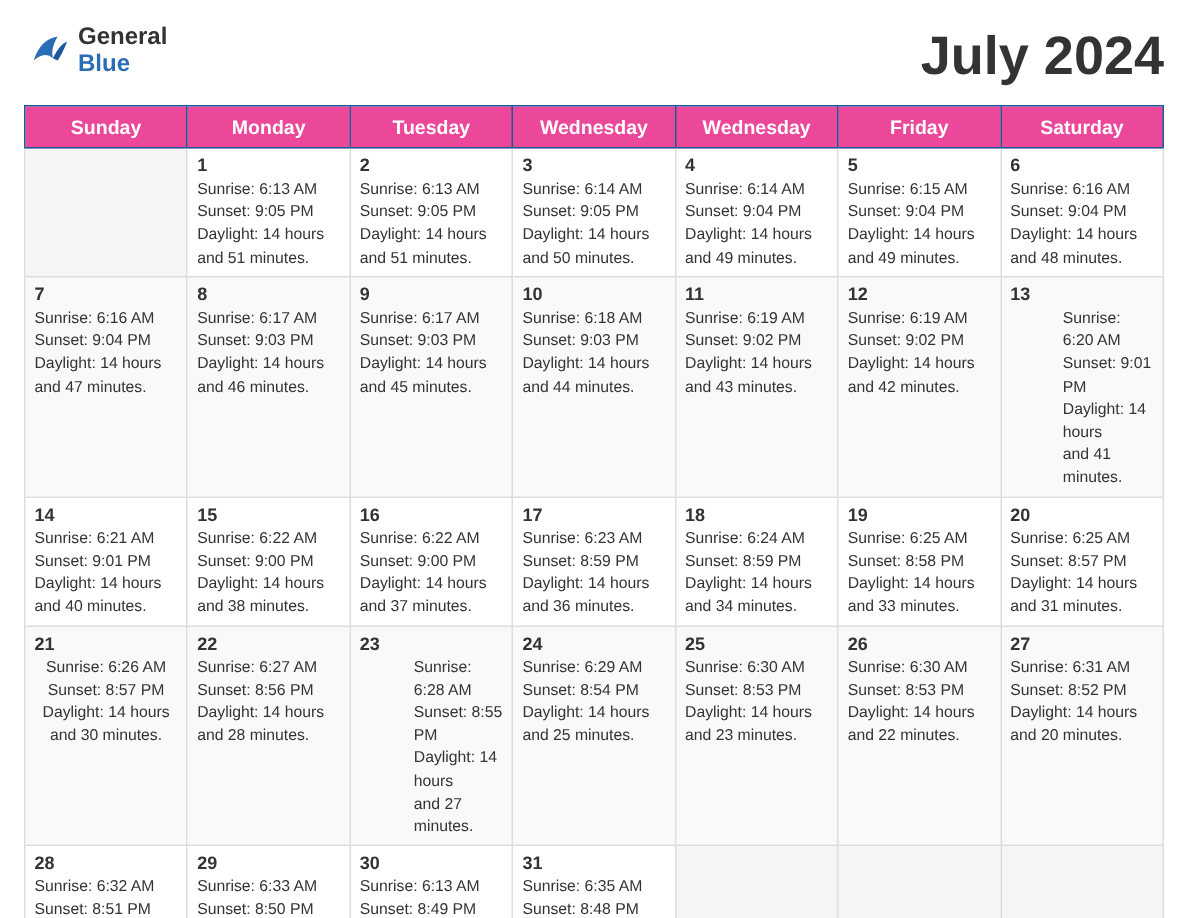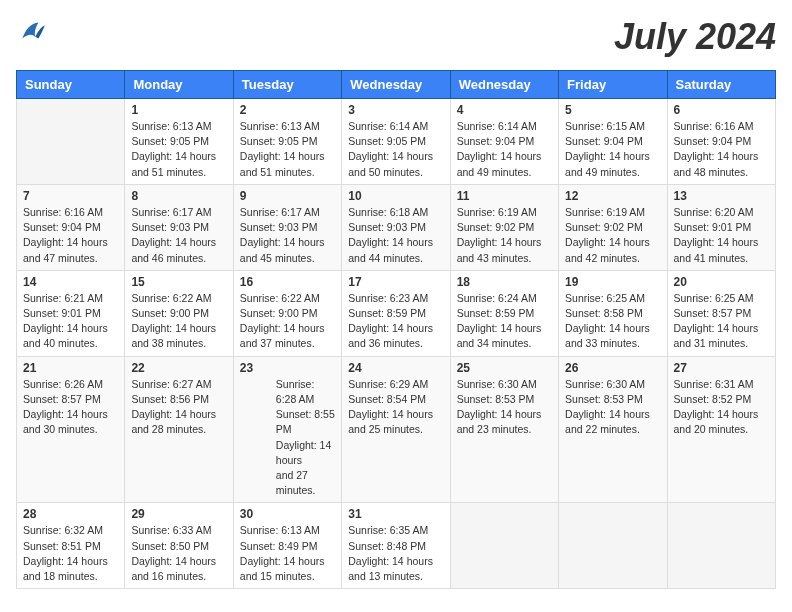--- a/index.html
+++ b/index.html
@@ -20,40 +20,39 @@
       display: flex;
       align-items: center;
       gap: 4px;
     }
     .logo-bird {
       width: 32px;
       height: 32px;
     }
     .title-block {
       text-align: left;
-      font-style: italic;
     }
     .month-year {
       font-size: 36px;
       font-weight: bold;
       color: #333;
     }
     .location {
       font-size: 16px;
       color: #555;
     }
     .calendar {
       width: 100%;
       border-collapse: collapse;
       border: 1px solid #ccc;
     }
     .calendar th {
-      background-color: #3b82f6;
+      background-color: #ec4899;
       color: #fff;
-      text-align: left;
+      text-align: center;
       padding: 6px 8px;
       font-size: 13px;
       border: 1px solid #1a5a9a;
     }
     .calendar td {
       vertical-align: top;
       padding: 4px 6px;
       border: 1px solid #ddd;
       width: 108px;
       min-height: 80px;
@@ -80,20 +79,24 @@
   </style>
 </head>
 <body>
 
 <div class="header">
   <div class="logo">
     <svg class="logo-bird" viewBox="0 0 40 40" xmlns="http://www.w3.org/2000/svg">
       <path d="M8 28 Q14 10 28 8 Q22 18 24 26 Q18 20 8 28Z" fill="#2a6db5"></path>
       <path d="M24 26 Q30 14 36 12 Q32 22 28 28Z" fill="#1a5a9a"></path>
     </svg>
+    <div>
+      <div style="font-size:16px;font-weight:bold;color:#333;">General</div>
+      <div style="font-size:16px;font-weight:bold;color:#2a6db5;">Blue</div>
+    </div>
   </div>
   <div class="title-block">
     <div class="month-year">July 2024</div>
   </div>
 </div>
 
 <table class="calendar">
   <thead>
     <tr>
     <th>Sunday</th>
@@ -189,21 +192,21 @@
         </td>
         <td>
           <span class="day-num">12</span>
           <div class="day-info" style="white-space: pre-line;">Sunrise: 6:19 AM
 Sunset: 9:02 PM
 Daylight: 14 hours
 and 42 minutes.</div>
         </td>
         <td>
           <span class="day-num">13</span>
-          <div class="day-info" style="white-space: pre-line;">Sunrise: 6:20 AM
+          <div class="day-info" style="white-space: pre-line; margin-left: 35px;">Sunrise: 6:20 AM
 Sunset: 9:01 PM
 Daylight: 14 hours
 and 41 minutes.</div>
         </td>
       </tr>
       <tr>
         <td>
           <span class="day-num">14</span>
           <div class="day-info" style="white-space: pre-line;">Sunrise: 6:21 AM
 Sunset: 9:01 PM
@@ -249,21 +252,21 @@
           <span class="day-num">20</span>
           <div class="day-info" style="white-space: pre-line;">Sunrise: 6:25 AM
 Sunset: 8:57 PM
 Daylight: 14 hours
 and 31 minutes.</div>
         </td>
       </tr>
       <tr>
         <td>
           <span class="day-num">21</span>
-          <div class="day-info" style="white-space: pre-line;">Sunrise: 6:26 AM
+          <div class="day-info" style="white-space: pre-line; text-align: center;">Sunrise: 6:26 AM
 Sunset: 8:57 PM
 Daylight: 14 hours
 and 30 minutes.</div>
         </td>
         <td>
           <span class="day-num">22</span>
           <div class="day-info" style="white-space: pre-line;">Sunrise: 6:27 AM
 Sunset: 8:56 PM
 Daylight: 14 hours
 and 28 minutes.</div>

